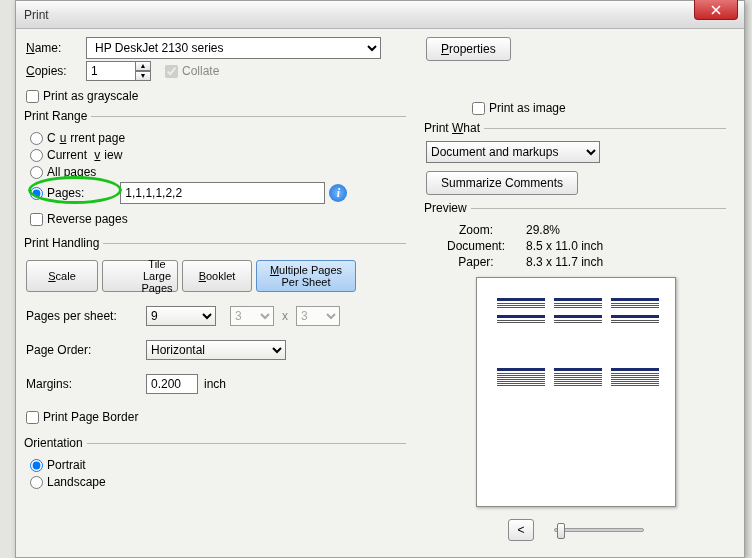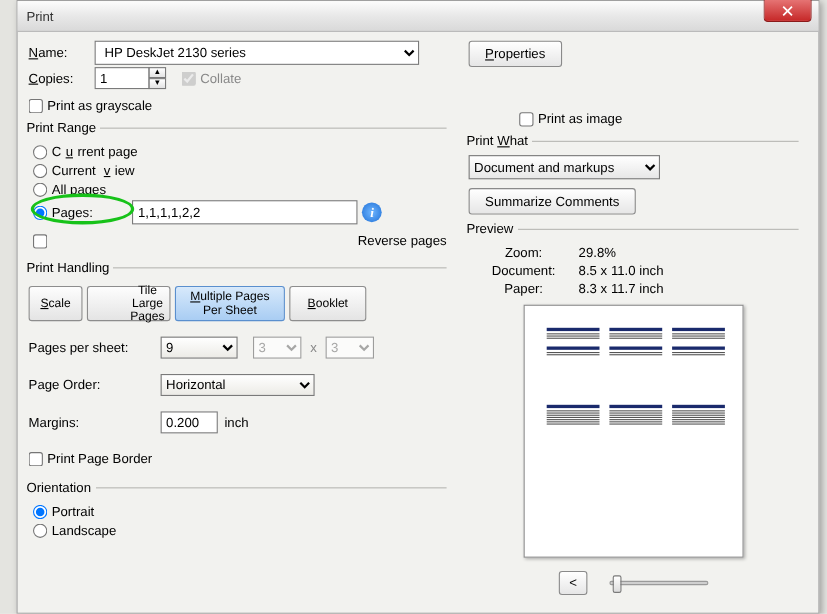--- a/index.html
+++ b/index.html
@@ -135,40 +135,40 @@
           </label>
         <div class="pages-row">
           <div class="pages-circle"></div>
           <label class="radio-line" style="margin:0 0 0 4px;">
               <input type="radio" name="pr" checked="" style="">
               <span>Pages:</span>
             </label>
           <input type="text" class="pages-input" value="1,1,1,1,2,2" style="">
           <div class="info-ic">i</div>
         </div>
-        <label class="chk" style="margin:8px 0 4px 4px;justify-content:space-between;">
+        <label class="chk" style="margin:8px 0 4px 4px;">
           <input type="checkbox" style="">
             <span>Reverse pages</span>
         </label>
       </fieldset>
 
       <fieldset class="fs">
         <legend>Print Handling</legend>
         <div class="ph-btns">
-          <div class="ph-btn" style="width:49px;text-align:center;">
+          <div class="ph-btn" style="width:72px;text-align:center;">
               <span><span class="underline-n">S</span>cale</span>
             </div>
           <div class="ph-btn" style="width:76px;padding-left:44px;">
               <span class="two">Tile Large<br>Pages</span>
             </div>
+          <div class="ph-btn" style="width:70px;">
+              <span><span class="underline-n">B</span>ooklet</span>
+            </div>
           <div class="ph-btn sel" style="width:100px;">
               <span class="two"><span class="underline-n">M</span>ultiple Pages<br>Per Sheet</span>
-            </div>
-          <div class="ph-btn" style="width:70px;">
-              <span><span class="underline-n">B</span>ooklet</span>
             </div>
         </div>
 
         <div class="ph-row">
           <span class="plbl">Pages per sheet:</span>
           <select class="small-sel" style="width:70px;"><option>9</option></select>
           <span style="width:14px;"></span>
           <select class="tiny-sel" disabled=""><option>3</option></select>
           <span class="x-sep">x</span>
           <select class="tiny-sel" disabled=""><option>3</option></select>

